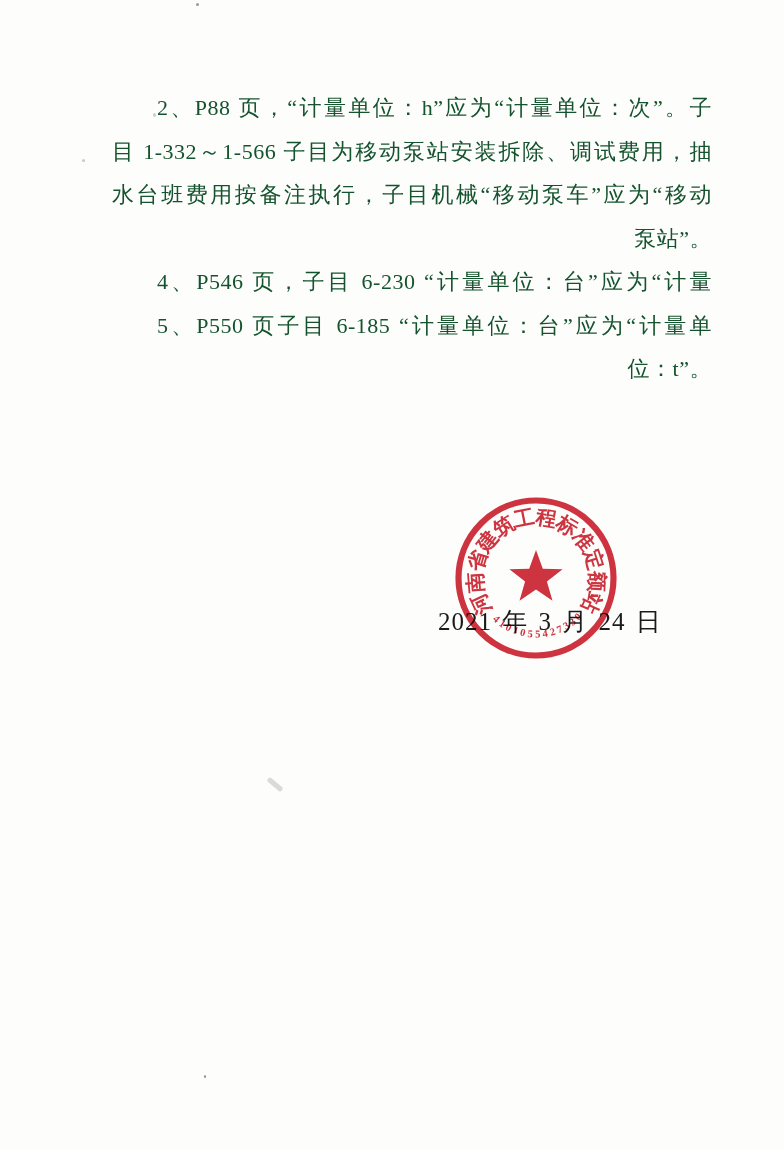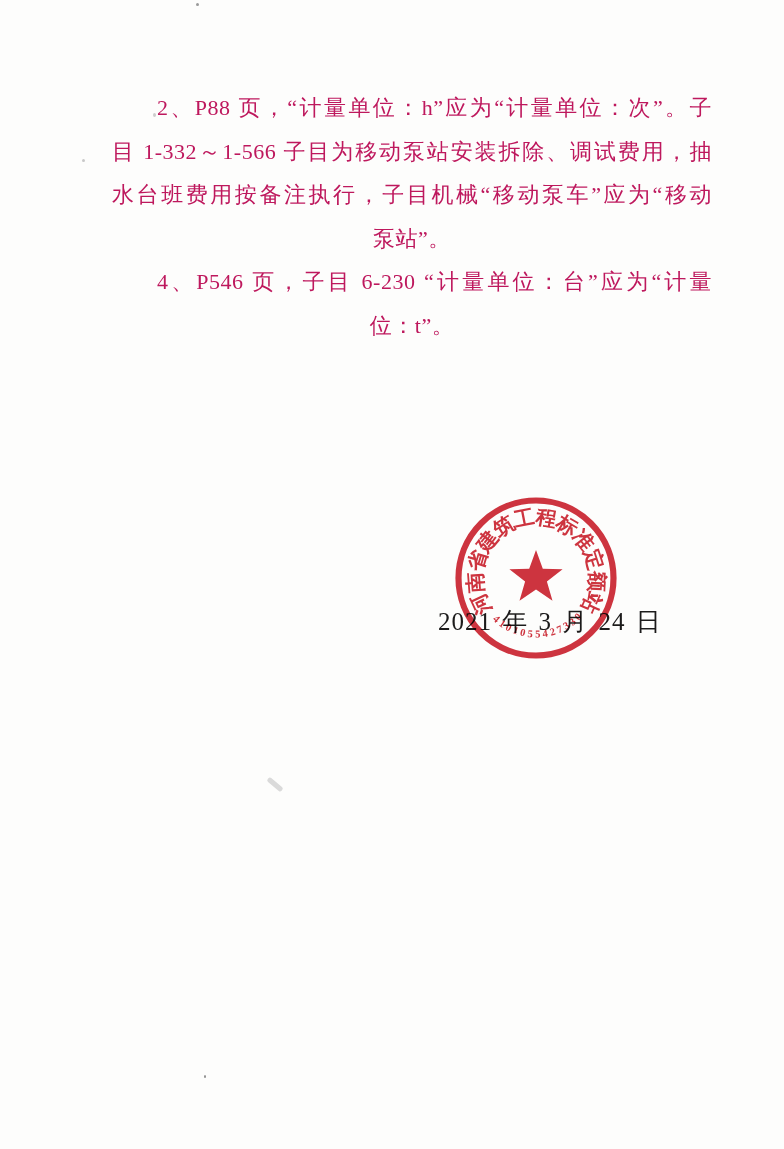--- a/index.html
+++ b/index.html
@@ -11,29 +11,29 @@
   }
   .page {
     position: relative;
     width: 784px; height: 1149px;
     background: #fdfdfc;
   }
   .doc-body {
     position: absolute;
     left: 112px; top: 86px;
     width: 600px;
-    color: #be185d;
+    color: #14532d;
   }
   .text-line {
     height: 43.5px;
     line-height: 43.5px;
     font-size: 22px;
     letter-spacing: 0.5px;
     white-space: nowrap;
-    text-align: center;
+    text-align: right;
   }
   .text-line.justify {
     text-align: justify;
     text-align-last: justify;
   }
   .text-line.indent {
     text-indent: 45px;
   }
   .date-line {
     position: absolute;
@@ -72,20 +72,21 @@
 
 <div class="page">
 
   <div class="doc-body" id="doc-body">
 
   <div class="text-line justify indent">2、P88 页，“计量单位：h”应为“计量单位：次”。子</div>
       <div class="text-line justify">目 1-332～1-566 子目为移动泵站安装拆除、调试费用，抽</div>
       <div class="text-line justify">水台班费用按备注执行，子目机械“移动泵车”应为“移动</div>
       <div class="text-line">泵站”。</div>
       <div class="text-line justify indent">4、P546 页，子目 6-230 “计量单位：台”应为“计量</div>
+      <div class="text-line justify indent">5、P550 页子目 6-185 “计量单位：台”应为“计量单</div>
       <div class="text-line">位：t”。</div>
     </div>
 
   <div class="date-line">2021 年 3 月 24 日</div>
 
   <svg class="seal" viewBox="0 0 170 170" xmlns="http://www.w3.org/2000/svg">
     <defs>
       <path id="arcTop" d="M 41.3 116.8 A 54 54 0 1 1 128.7 116.8" fill="none"></path>
       <path id="arcBottom" d="M 38.5 124.0 A 63 63 0 0 0 131.5 124.0" fill="none"></path>
     </defs>

